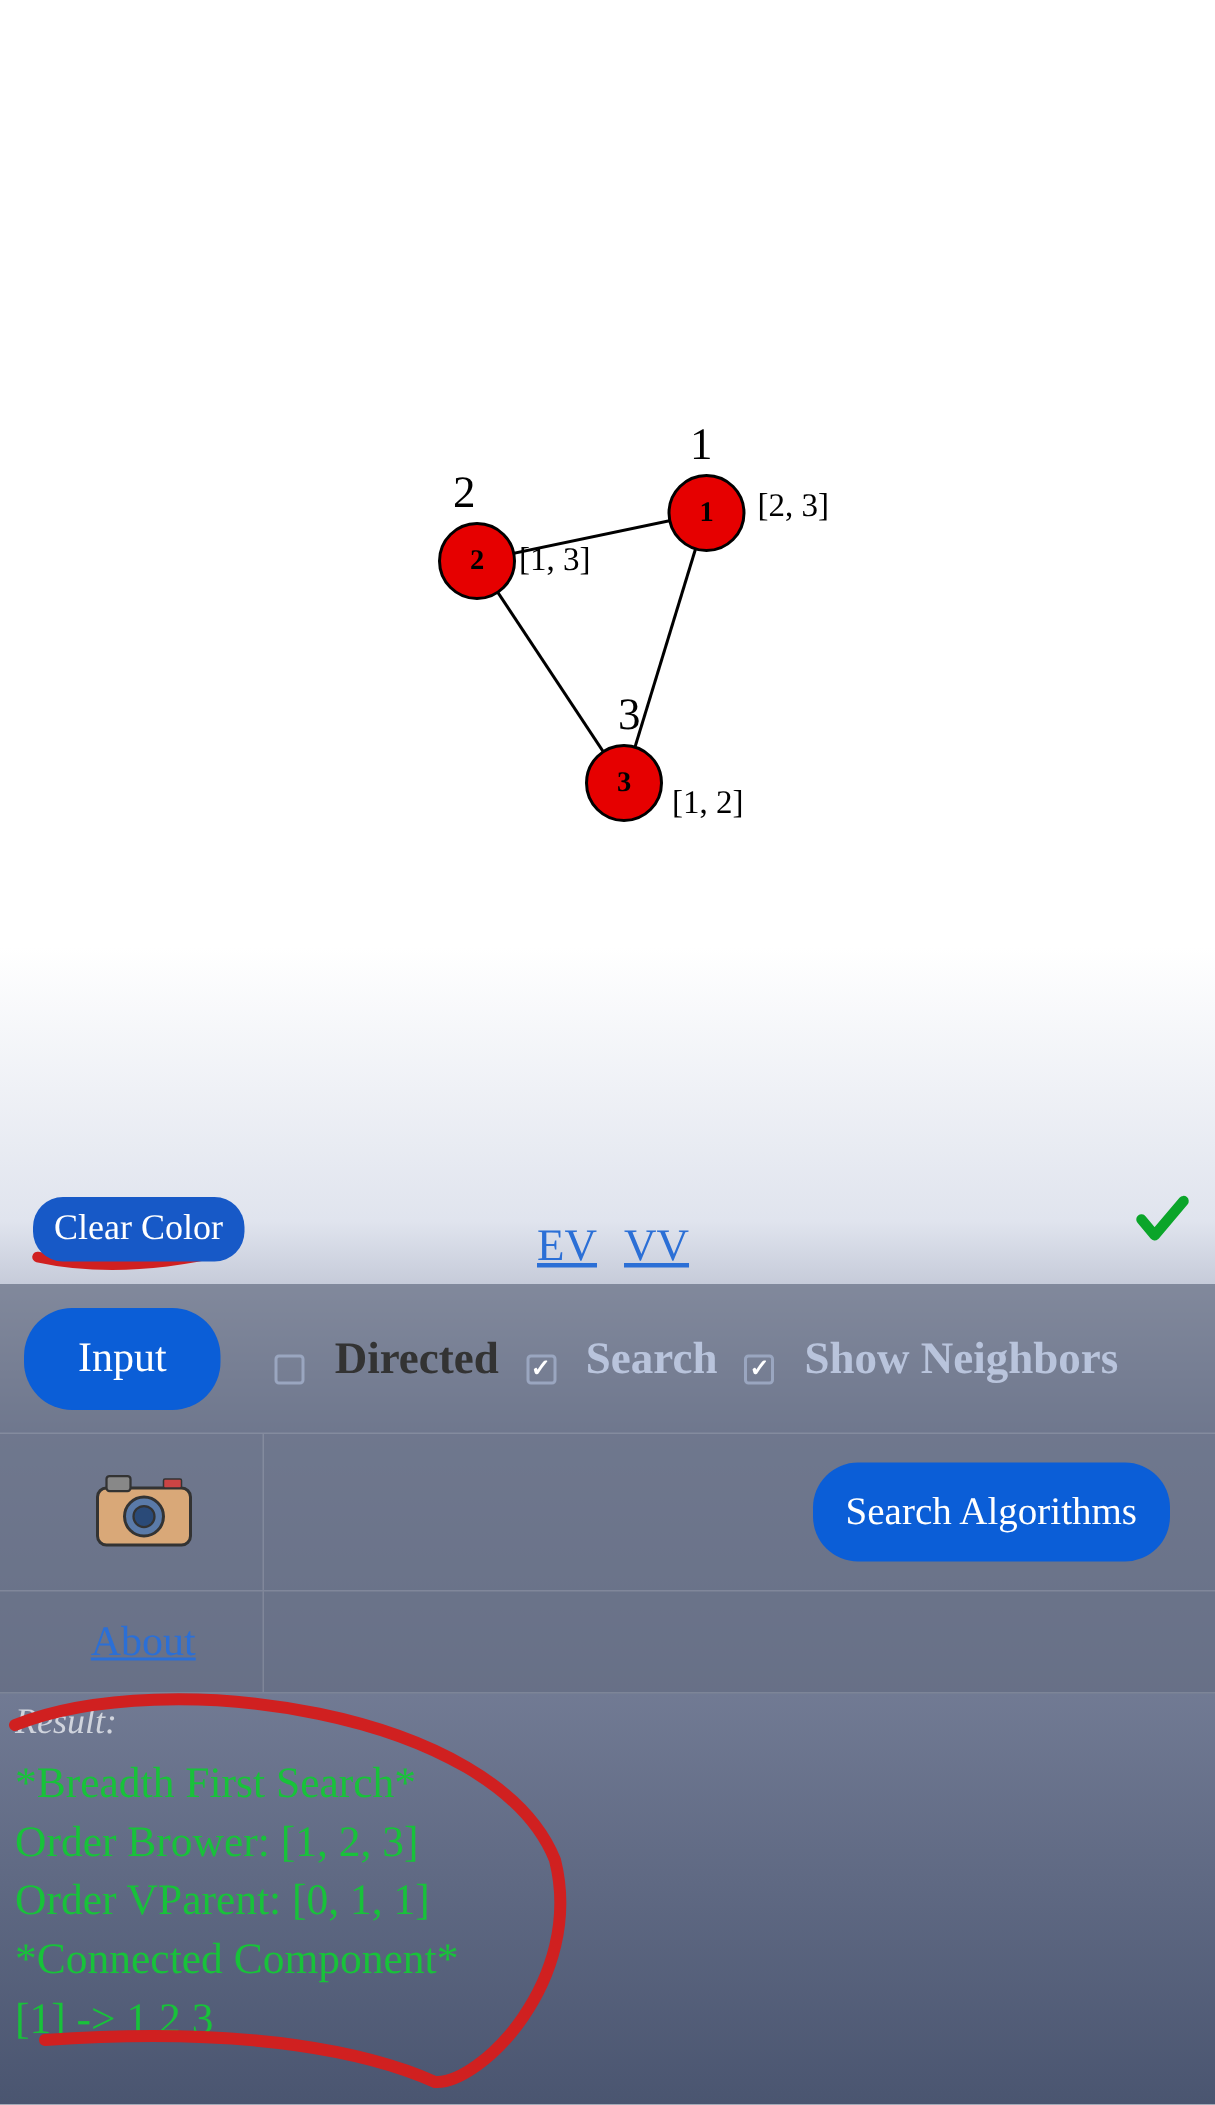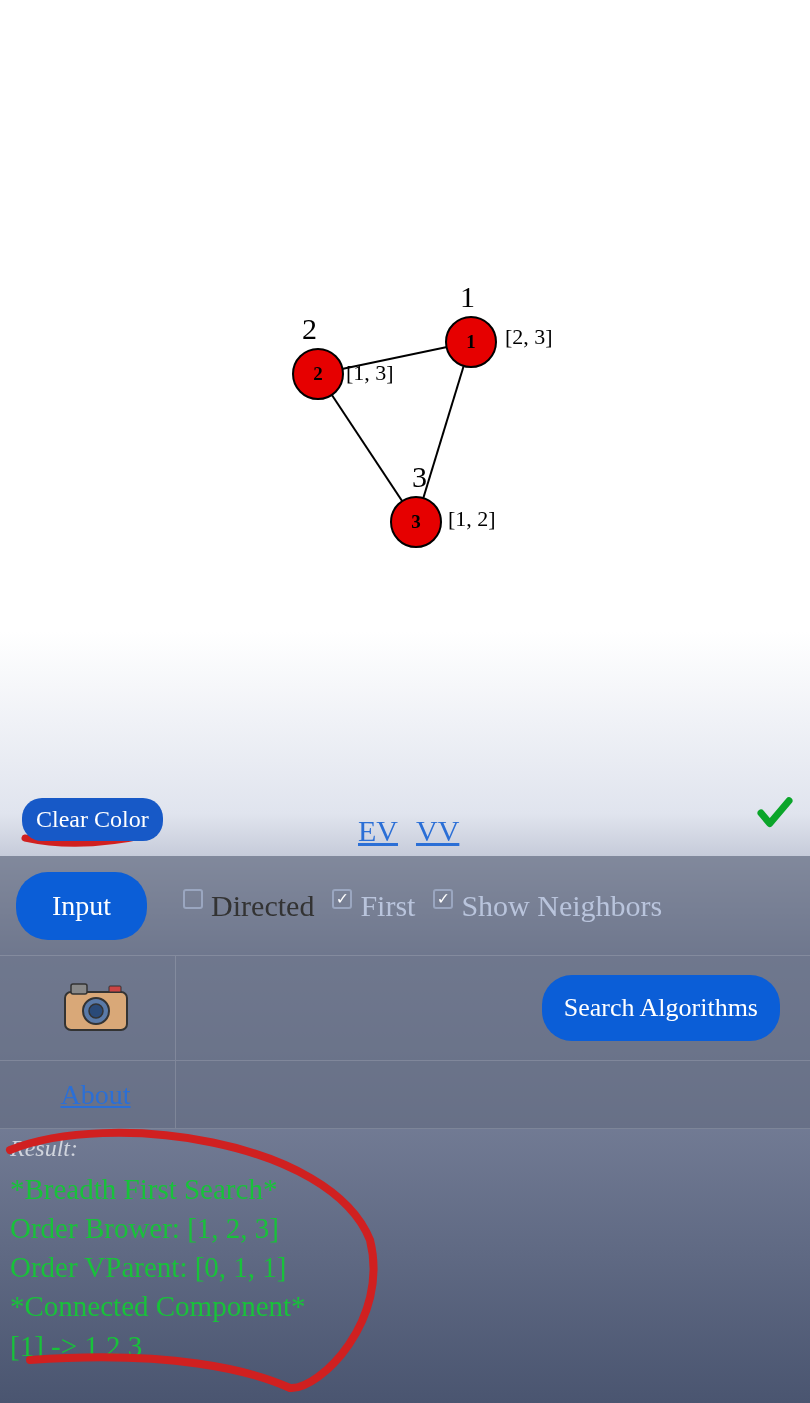--- a/index.html
+++ b/index.html
@@ -15,21 +15,21 @@
 .annotation-red { position: absolute; pointer-events: none; }
 
 .top-controls { position: absolute; top: 785px; left: 0; width: 810px; height: 68px; display: flex; align-items: center; }
 .clear-color-btn { margin-left: 22px; background: #1759c7; color: #fff; font-size: 24px; padding: 8px 14px; border-radius: 20px; border: none; font-family: serif; }
 .ev-vv { position: absolute; left: 358px; top: 814px; display: flex; gap: 18px; }
 .ev-vv span { color: #2b6fd6; font-size: 30px; text-decoration: underline; font-family: serif; cursor: pointer; }
 
 .panel { position: absolute; top: 856px; left: 0; width: 810px; background: rgba(100,108,130,0.7); }
 .row1 { height: 100px; display: flex; align-items: center; padding: 0 16px; gap: 18px; border-bottom: 1px solid rgba(255,255,255,0.15); }
 .input-btn { background: #0b5ed7; color: #fff; font-size: 28px; padding: 18px 36px; border-radius: 32px; border: none; font-family: serif; }
-.chk-wrap { display: flex; align-items: flex-start; gap: 8px; }
+.chk-wrap { display: flex; align-items: flex-end; gap: 20px; font-weight: bold; }
 .chk { width: 20px; height: 20px; border: 2px solid #9aa6c0; border-radius: 3px; display: inline-flex; align-items: center; justify-content: center; background: transparent; }
 .chk.checked::after { content: "✓"; color: #fff; font-size: 16px; line-height: 1; }
 .chk-label { font-size: 30px; color: #b9c4dc; font-family: serif; }
 .chk-label.dark { color: #333; }
 
 .row2 { height: 105px; display: flex; align-items: center; padding: 0 16px; border-bottom: 1px solid rgba(255,255,255,0.15); }
 .camera-cell { width: 160px; height: 100%; display:flex; align-items:center; justify-content:center; border-right:1px solid rgba(255,255,255,0.15);}
 .search-btn { margin-left: auto; margin-right: 14px; background: #0b5ed7; color: #fff; font-size: 26px; padding: 18px 22px; border-radius: 30px; border: none; font-family: serif; }
 
 .row3 { height: 68px; display: flex; align-items: center; padding: 0 16px; border-bottom: 1px solid rgba(255,255,255,0.15); }
@@ -51,21 +51,21 @@
     </svg>
   <div id="nodes-container">
       <div class="node" style="left: 445px; top: 316px;">1</div>
       <div class="node-label-top" style="left: 460px; top: 280px;">1</div>
       <div class="node-neighbors" style="left: 505px; top: 324px;">[2, 3]</div>
       <div class="node" style="left: 292px; top: 348px;">2</div>
       <div class="node-label-top" style="left: 302px; top: 312px;">2</div>
       <div class="node-neighbors" style="left: 346px; top: 360px;">[1, 3]</div>
       <div class="node" style="left: 390px; top: 496px;">3</div>
       <div class="node-label-top" style="left: 412px; top: 460px;">3</div>
-      <div class="node-neighbors" style="left: 448px; top: 506px;">[1, 2]</div>
+      <div class="node-neighbors" style="left: 448px; top: 522px;">[1, 2]</div>
     </div>
 </div>
 
 <svg class="annotation-red" style="top:828px;left:20px;" width="140" height="30">
   <path d="M 5 10 Q 60 22 130 6" stroke="#d02020" stroke-width="7" fill="none" stroke-linecap="round"></path>
 </svg>
 
 <div style="position:absolute; top:792px; right:14px;">
   <svg width="42" height="42" viewBox="0 0 24 24">
       <path d="M4 12 L9 18 L20 5" stroke="#0ba52a" stroke-width="4" fill="none" stroke-linecap="round" stroke-linejoin="round"></path>
@@ -83,21 +83,21 @@
 
 <div class="panel">
   <div class="row1">
     <button class="input-btn">Input</button>
     <div class="chk-wrap" style="margin-left:18px;">
       <span class="chk" id="chk-directed"></span>
       <span class="chk-label dark">Directed</span>
     </div>
     <div class="chk-wrap">
       <span class="chk checked" id="chk-force"></span>
-      <span class="chk-label">First</span>
+      <span class="chk-label">Search</span>
     </div>
     <div class="chk-wrap">
       <span class="chk checked" id="chk-show"></span>
       <span class="chk-label">Show Neighbors</span>
     </div>
   </div>
   <div class="row2">
     <div class="camera-cell">
       <span>
         <svg width="70" height="52" viewBox="0 0 70 52">

